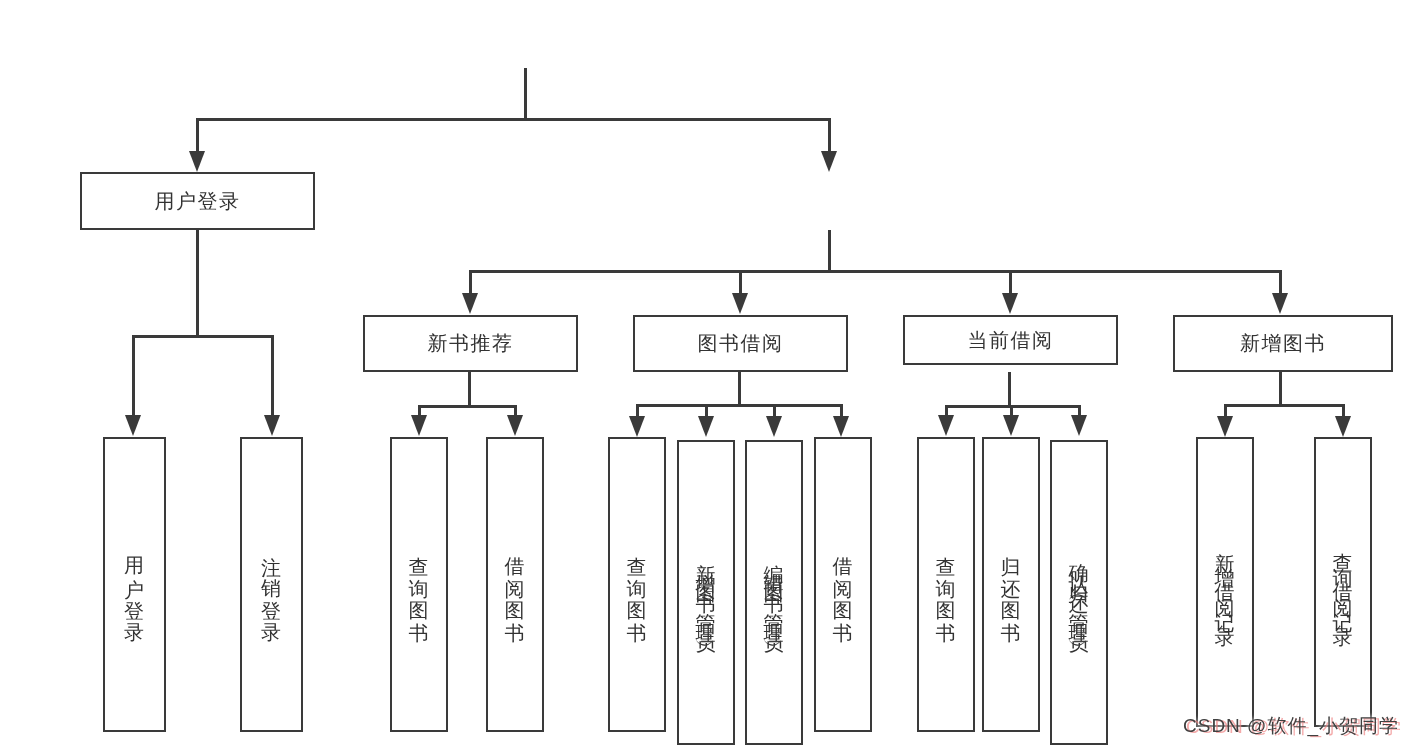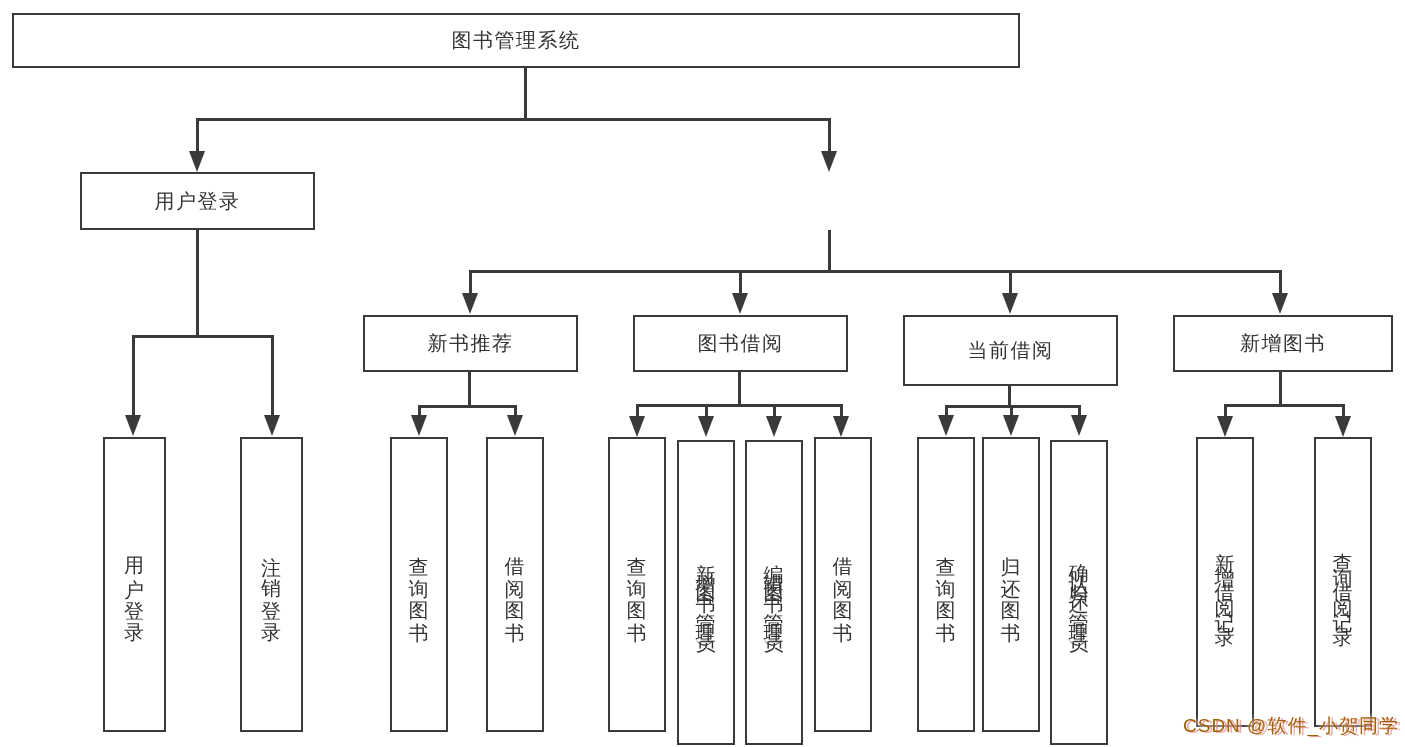--- a/index.html
+++ b/index.html
@@ -75,38 +75,35 @@
     border-right: 8px solid transparent;
     border-top: 21px solid var(--line);
     z-index: 1;
   }
   
   .watermark {
     position: absolute;
     left: 1183px;
     top: 713px;
     font-size: 19px;
-    color: #a16207;
+    color: #404040;
     letter-spacing: 1px;
     white-space: nowrap;
     z-index: 3;
     text-shadow:
       3px 1px 0 rgba(238, 125, 125, 0.65),
       0 0 4px rgba(255, 255, 255, 0.95),
       0 0 6px rgba(255, 255, 255, 0.9);
   }
 </style>
 </head>
 <body>
 
 <div class="canvas">
 
-  <div class="box" style="left:12px; top:13px; width:1008px; height:55px;">
-    <span>图书管理系统</span>
-  </div>
 
   <div class="vline" style="left:524px; top:68px; height:52px;"></div>
   <div class="hline" style="left:196px; top:118px; width:635px;"></div>
   <div class="vline" style="left:196px; top:118px; height:35px;"></div>
   <div class="arrow" style="left:189px; top:151px;"></div>
   <div class="vline" style="left:828px; top:118px; height:35px;"></div>
   <div class="arrow" style="left:821px; top:151px;"></div>
 
   <div class="box" style="left:80px; top:172px; width:235px; height:58px;">
     <span>用户登录</span>
@@ -129,21 +126,21 @@
   <div class="arrow" style="left:1002px; top:293px;"></div>
   <div class="vline" style="left:1279px; top:270px; height:25px;"></div>
   <div class="arrow" style="left:1272px; top:293px;"></div>
 
   <div class="box" style="left:633px; top:315px; width:215px; height:57px;">
     <span>图书借阅</span>
   </div>
   <div class="box" style="left:363px; top:315px; width:215px; height:57px;">
     <span>新书推荐</span>
   </div>
-  <div class="box" style="left:903px; top:315px; width:215px; height:71px;">
+  <div class="box" style="left:903px; top:315px; width:215px; height:50px;">
     <span>当前借阅</span>
   </div>
   <div class="box" style="left:1173px; top:315px; width:220px; height:57px;">
     <span>新增图书</span>
   </div>
 
   <div class="vline" style="left:468px; top:372px; height:36px;"></div>
   <div class="hline" style="left:418px; top:405px; width:98px;"></div>
   <div class="vline" style="left:418px; top:405px; height:12px;"></div>
   <div class="arrow" style="left:411px; top:415px;"></div>

